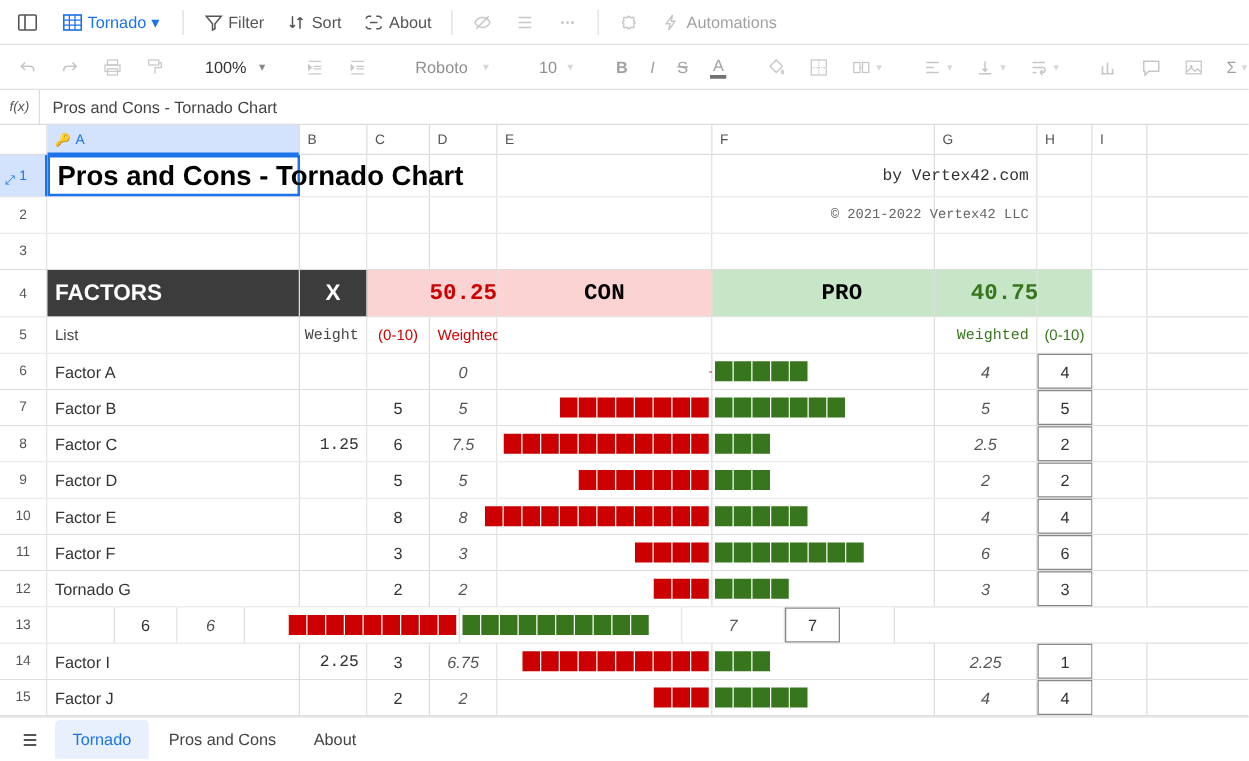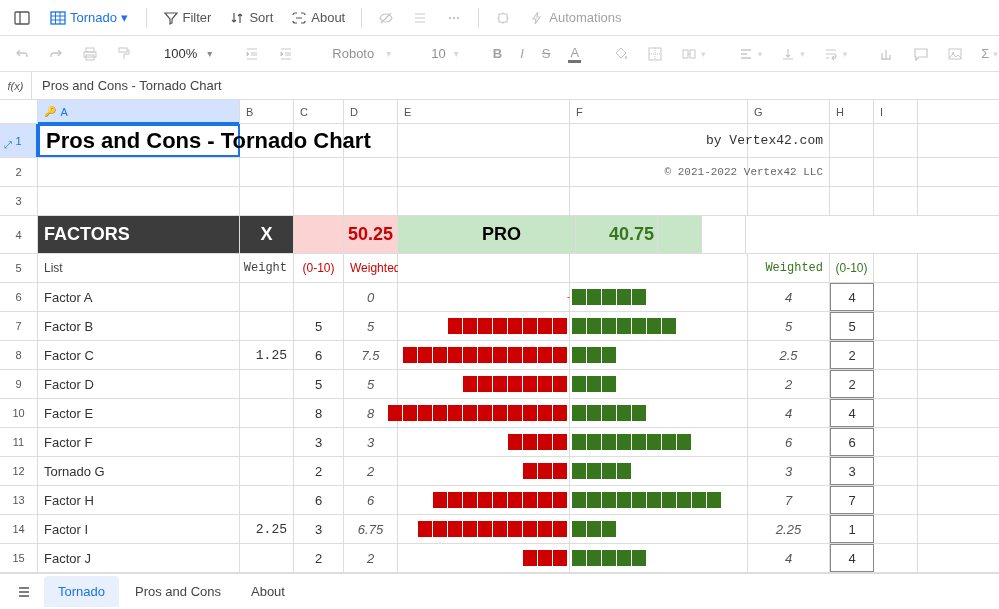--- a/index.html
+++ b/index.html
@@ -55,21 +55,21 @@
 .expand-ic { width: 14px; height: 14px; margin-left: -20px; margin-right: 6px; color: #1a73e8; font-size: 10px; align-self: flex-end; position: absolute; left: -16px; bottom: 2px; }
 .rownum.rowsel { background: #d3e3fd; color: #1a73e8; position: relative; }
 .rownum.rowsel::after { content:''; position:absolute; top:0; bottom:0; right:-1px; width:2px; background:#1a73e8; }
 .overflow-big { position: relative; overflow: visible; }
 .overflow-big .content { position: absolute; left: 6px; white-space: nowrap; font-size: 22px; font-weight: 700; color: #000; }
 
 
 .dark-cell { background: #3c3c3c !important; color: #fff; font-weight: 700; font-size: 18px; }
 .pink-cell { background: #fbd3d3 !important; }
 .green-cell { background: #c7e6c7 !important; padding-left: 36px; }
-.hdr-txt { font-size: 18px; font-weight: 700; }
+.hdr-txt { font-size: 18px; font-weight: 700; font-family: Liberation Mono, monospace; }
 .red-txt { color: #cc0000; }
 .grn-txt { color: #38761d; }
 
 
 .sub-cell { font-size: 12px; color: #444; }
 .sub-red { color: #cc0000; }
 .sub-grn { color: #38761d; }
 
 
 .data-row { height: 29px; }
@@ -386,20 +386,23 @@
     <div class="cell cA dark-cell">
         <span>FACTORS</span>
       </div>
     <div class="cell cB dark-cell center">
         <span>X</span>
       </div>
     <div class="cell cC pink-cell"></div>
     <div class="cell cD pink-cell center hdr-txt red-txt">
         <span>50.25</span>
       </div>
+    <div class="cell cE pink-cell center hdr-txt" style="color:#000;">
+        <span>CON</span>
+      </div>
     <div class="cell cF green-cell center hdr-txt" style="color:#000;">
         <span>PRO</span>
       </div>
     <div class="cell cG green-cell center hdr-txt grn-txt">
         <span>40.75</span>
       </div>
     <div class="cell cH green-cell"></div>
     <div class="cell cI"></div>
   </div>
 
@@ -728,23 +731,20 @@
           </div>
         </div>
         <div class="cell cG weighted-it center">
           <span>3</span>
         </div>
         <div class="cell cH h-box">3</div>
         <div class="cell cI"></div>
       </div>
       <div class="row data-row">
         <div class="rownum">13</div>
-        <div class="cell cA">
-          <span>Factor H</span>
-        </div>
         <div class="cell cB right">
           <span></span>
         </div>
         <div class="cell cC center">
           <span>6</span>
         </div>
         <div class="cell cD weighted-it center">
           <span>6</span>
         </div>
         <div class="cell cE" style="padding: 0px 2px; position: relative;">

